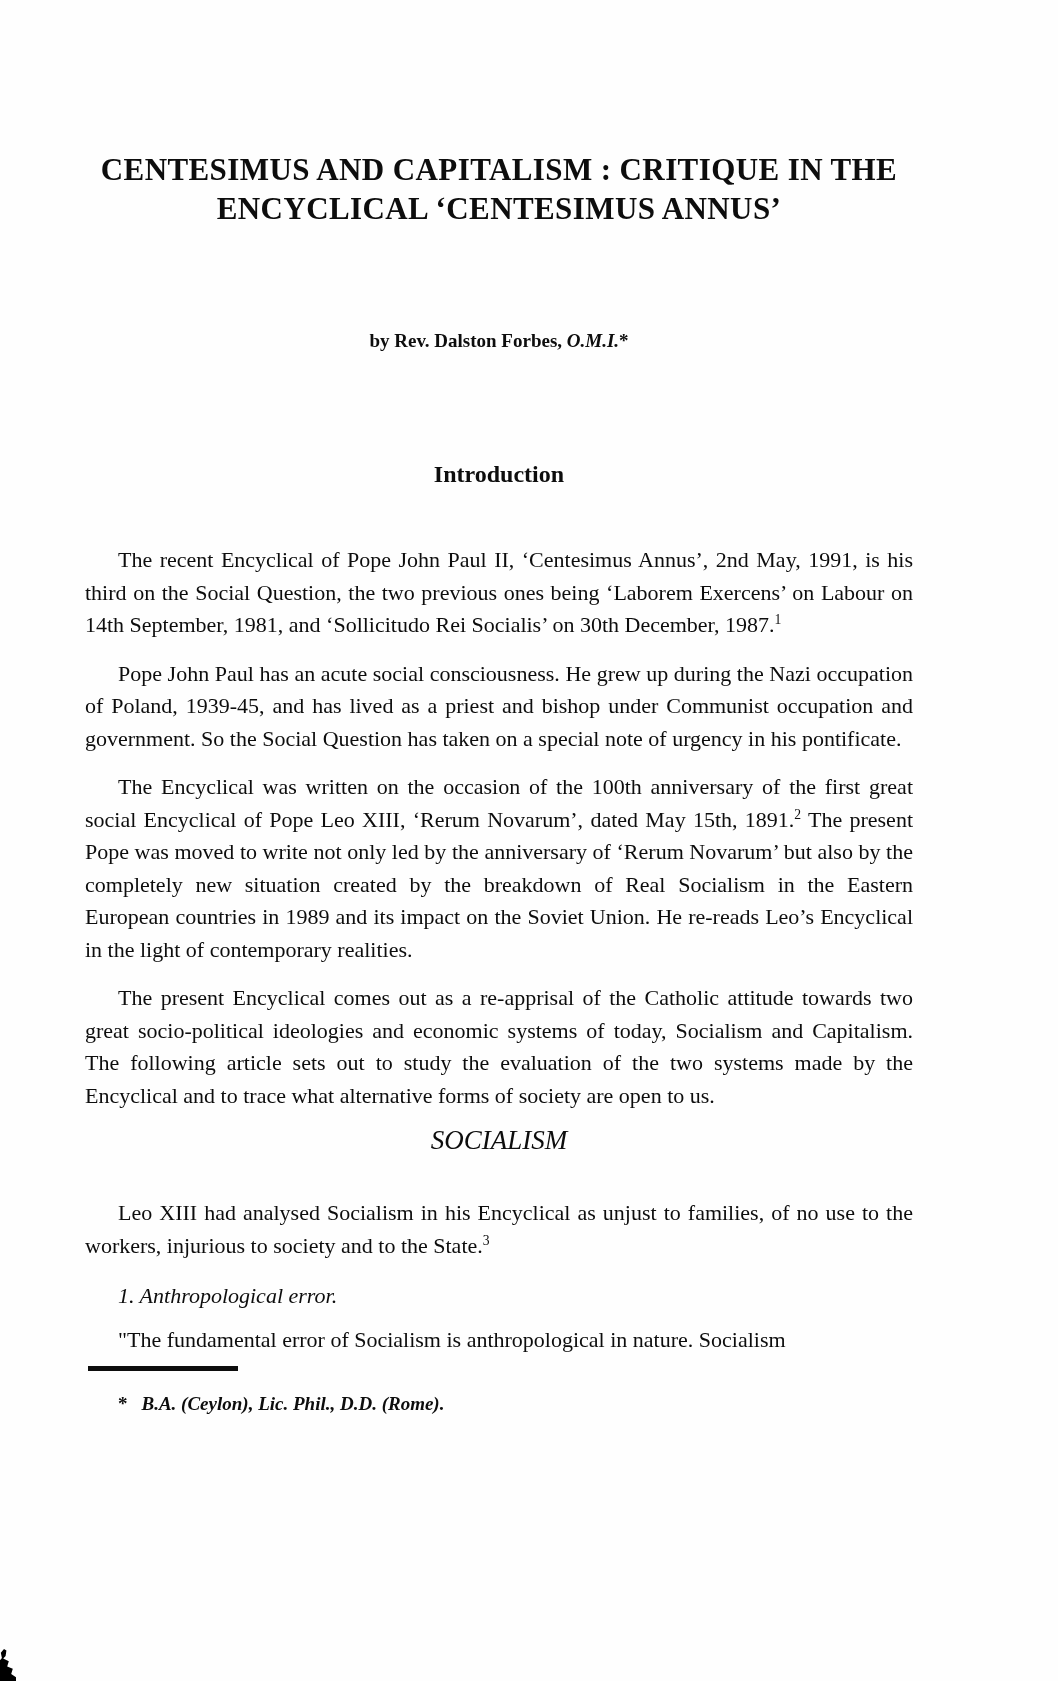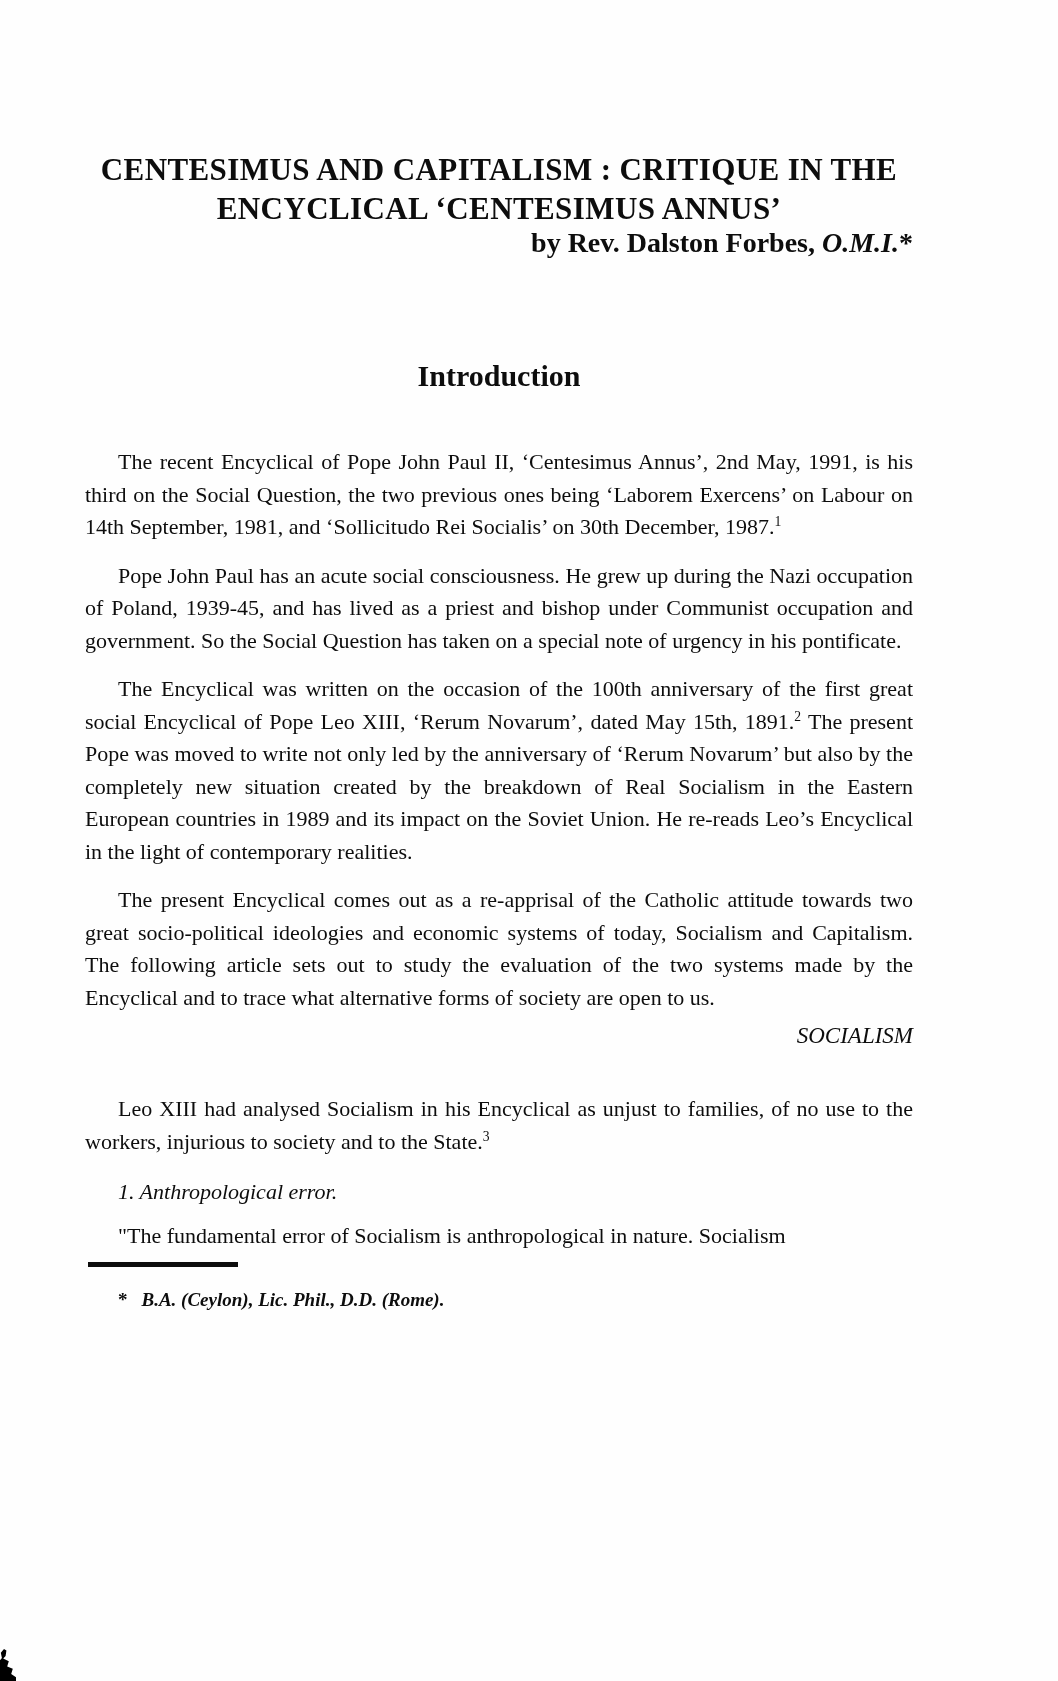--- a/index.html
+++ b/index.html
@@ -24,55 +24,56 @@
   }
   .title {
     margin-top: 150px;
     text-align: center;
     font-size: 31px;
     line-height: 39px;
     font-weight: bold;
     letter-spacing: 0.4px;
   }
   .byline {
-    text-align: right;
-    font-size: 28px;
+    margin-top: 98px;
+    text-align: center;
+    font-size: 19px;
     line-height: 30px;
     font-weight: bold;
   }
   .byline .it { font-style: italic; }
   .intro-heading {
     margin-top: 104px;
     text-align: center;
-    font-size: 30px;
+    font-size: 24px;
     line-height: 28px;
     font-weight: bold;
   }
   .doc-body {
     font-size: 22px;
     line-height: 32.5px;
     text-align: justify;
   }
   .doc-body p.body-para {
     margin: 16px 0 0 0;
     text-indent: 33px;
   }
   .doc-body > p.body-para:first-child { margin-top: 56px; }
   .doc-body .it { }
   .doc-body sup {
     font-size: 0.62em;
     line-height: 0;
     vertical-align: super;
   }
   .section-heading {
-    margin-top: 8px;
+    margin-top: 14px;
     font-style: italic;
-    font-size: 23px;
+    font-size: 27px;
     line-height: 28px;
-    text-align: right;
+    text-align: center;
   }
   .section-heading + p.body-para { margin-top: 43px; }
   .subheading {
     margin-top: 20px;
     font-style: italic;
     font-size: 22px;
     line-height: 28px;
     text-indent: 33px;
     text-align: left;
   }

